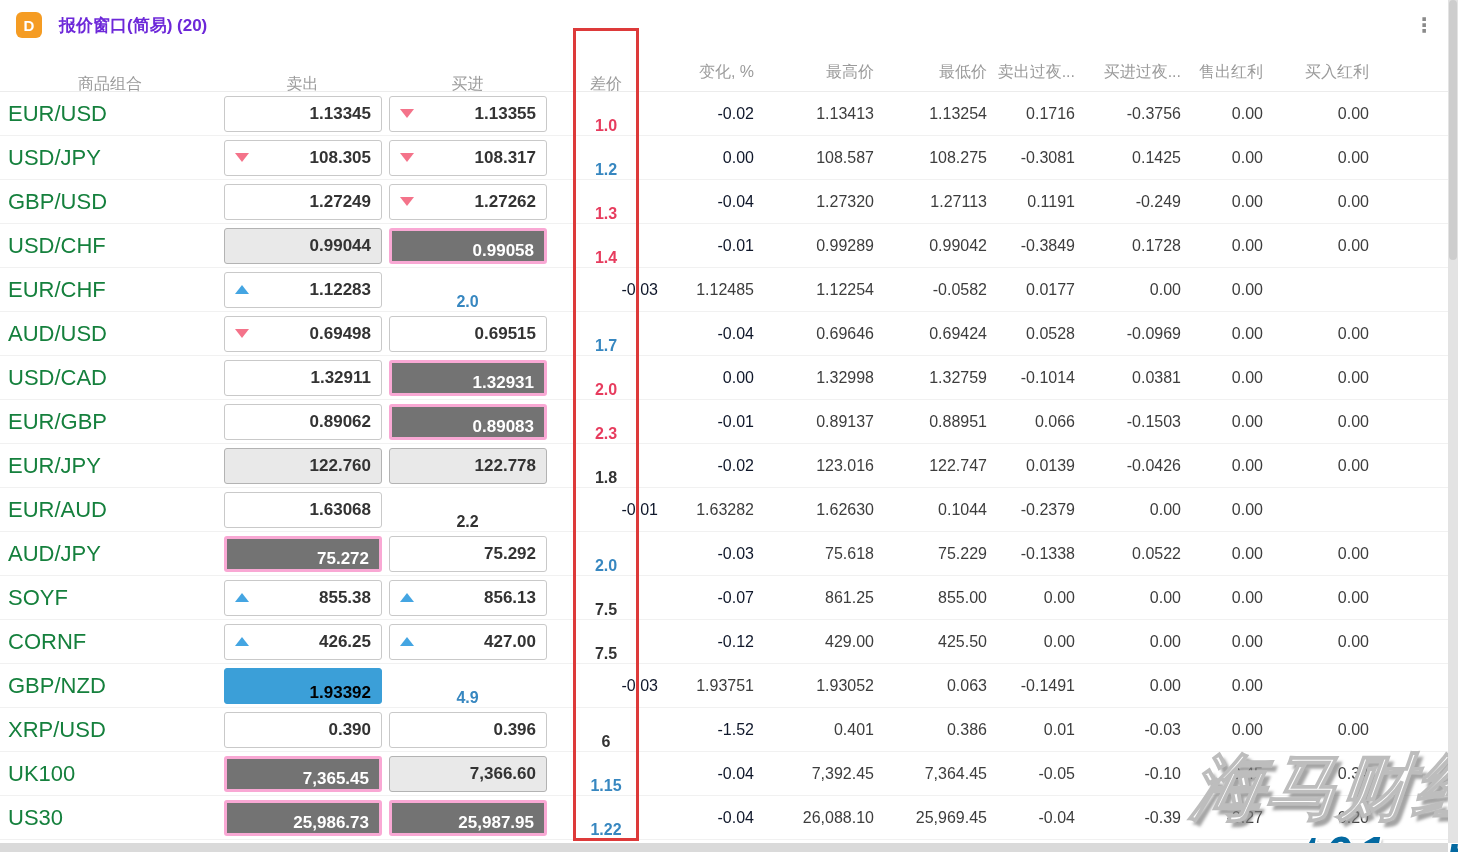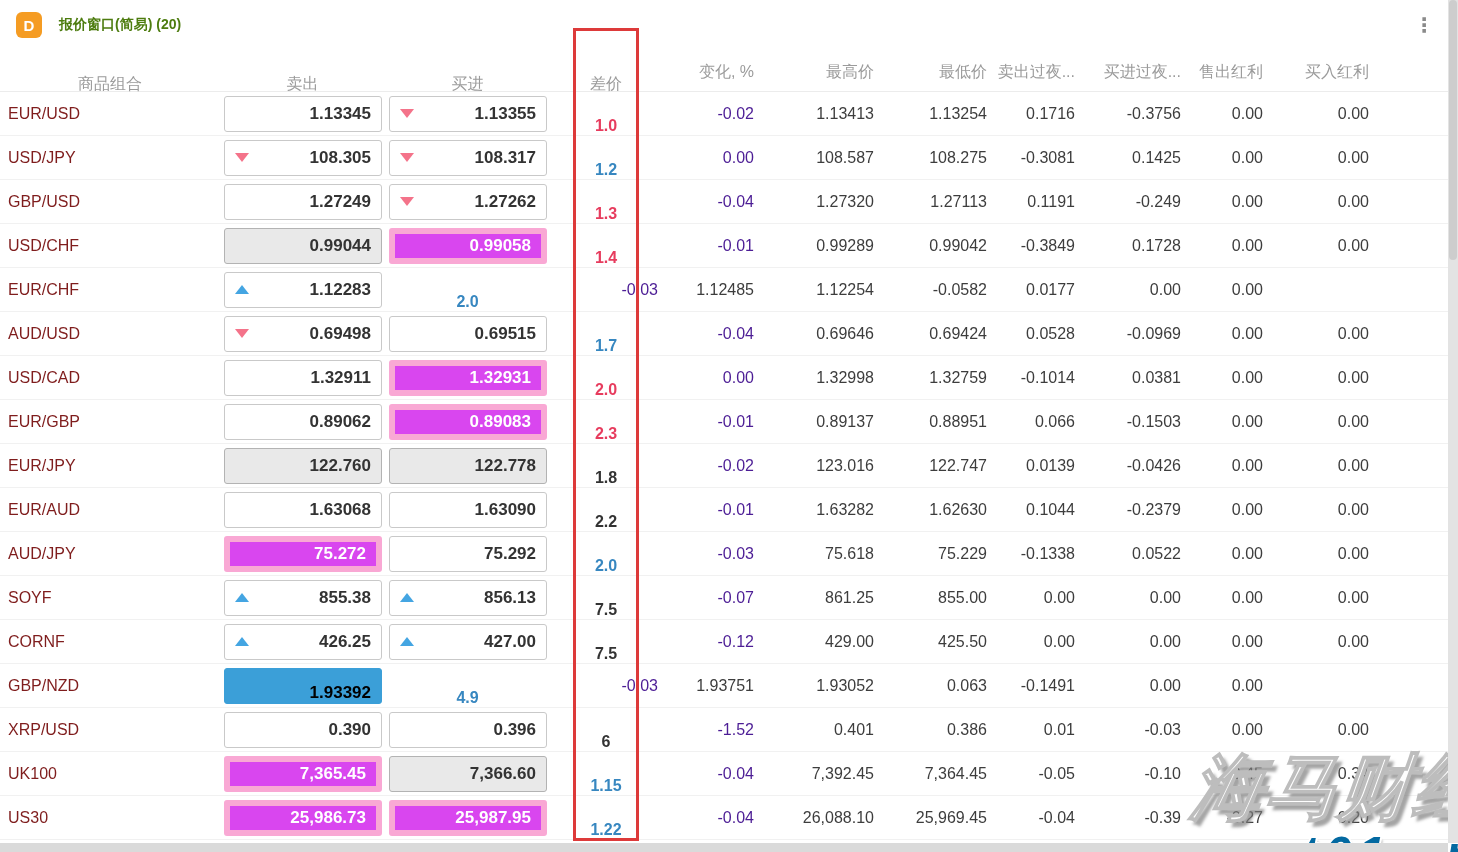--- a/index.html
+++ b/index.html
@@ -4,56 +4,56 @@
 <style>
   * { margin:0; padding:0; box-sizing:border-box; }
   html,body { background:#fff; }
   body { font-family:"Liberation Sans","DejaVu Sans",sans-serif; }
   .app { position:relative; width:1458px; height:852px; background:#fff; overflow:hidden; }
 
   
   .titlebar { display:flex; align-items:center; height:50px; padding:0 16px; }
   .badge { width:26px; height:26px; border-radius:6px; background:#f59c23; color:#fff;
            font-weight:bold; font-size:15px; display:flex; align-items:center; justify-content:center; }
-  .title { margin-left:17px; font-size:14px; font-weight:bold; color:#4d7c0f; }
+  .title { margin-left:17px; font-size:17px; font-weight:bold; color:#6d28d9; }
   .kebab { margin-left:auto; color:#8a8a8a; font-size:20px; font-weight:bold; line-height:1;
            padding:4px 8px; cursor:pointer; letter-spacing:0; }
 
   
   .grid { display:grid; grid-template-columns:220px 165px 165px 112px 96px 120px 113px 88px 106px 82px 106px;
           align-items:center; }
   .cell { width:100%; }
   .ac { text-align:center;margin-top:24px; }
   .ar { text-align:right; padding-right:4px; }
   .al { text-align:left; padding-left:8px; }
 
   .header-row { height:42px; color:#9b9b9b; font-size:16px; border-bottom:1px solid #ececec; }
 
   .rows {}
   .quote-row { height:44px; border-bottom:1px solid #f1f1f1; font-size:16px; color:#3d3d3d; }
-  .symbol { font-size:16px; color:#7f1d1d; }
+  .symbol { font-size:22px; color:#15803d; }
 
   
   .price-box { width:158px; height:36px; margin-left:4px; border-radius:3px;
                display:flex; align-items:center; justify-content:flex-end;
                padding:0 10px; font-size:17px; font-weight:600; cursor:pointer; }
   .box-white { background:#fff; border:1px solid #c9c9c9; color:#333; }
   .box-gray  { background:#e9e9e9; border:1px solid #b3b3b3; color:#333; }
-  .box-pink  { background:#d946ef; border:6px solid #f9a8d4; color:#fff; }
+  .box-pink  { background:#737373; border:3px solid #f9a8d4; color:#fff;align-items:flex-end; }
   .box-blue  { background:#3b9fd8; border:1px solid #3b9fd8; color:#000000;align-items:flex-end; }
 
   .arrow { width:0; height:0; margin-right:auto; }
   .arrow.down { border-left:7px solid transparent; border-right:7px solid transparent; border-top:9px solid #f4738a; }
   .arrow.up   { border-left:7px solid transparent; border-right:7px solid transparent; border-bottom:9px solid #44a5e2; }
 
   .spread { font-weight:600; }
   .c-red  { color:#e73c5e; }
   .c-blue { color:#3787c0; }
   .c-black{ color:#333; }
-  .chg { color:#4c1d95; }
+  .chg { color:#0f172a; }
 
   
   .spread-highlight { position:absolute; left:573px; top:28px; width:66px; height:813px;
                       border:3px solid #dd3a3a; z-index:5; pointer-events:none; }
 
   
   .wm1 { position:absolute; left:1192px; top:740px; z-index:6; white-space:nowrap;
          font-size:72px; font-weight:bold; font-style:italic; color:#fefefe;
          -webkit-text-stroke:1.5px #bdbdbd; letter-spacing:2px;
          text-shadow:5px 5px 3px rgba(125,125,125,0.7); transform:skewX(-6deg); pointer-events:none; }
@@ -292,25 +292,20 @@
       <div class="cell ar">0.00</div>
     </div>
 
     <div class="grid quote-row">
       <div class="cell al symbol">EUR/AUD</div>
       <div class="cell">
         <div class="price-box box-white">
             <span>1.63068</span>
           </div>
       </div>
-      <div class="cell">
-        <div class="price-box box-white">
-            <span>1.63090</span>
-          </div>
-      </div>
       <div class="cell ac spread c-black">2.2</div>
       <div class="cell ar chg">-0.01</div>
       <div class="cell ar">1.63282</div>
       <div class="cell ar">1.62630</div>
       <div class="cell ar">0.1044</div>
       <div class="cell ar">-0.2379</div>
       <div class="cell ar">0.00</div>
       <div class="cell ar">0.00</div>
     </div>
 

